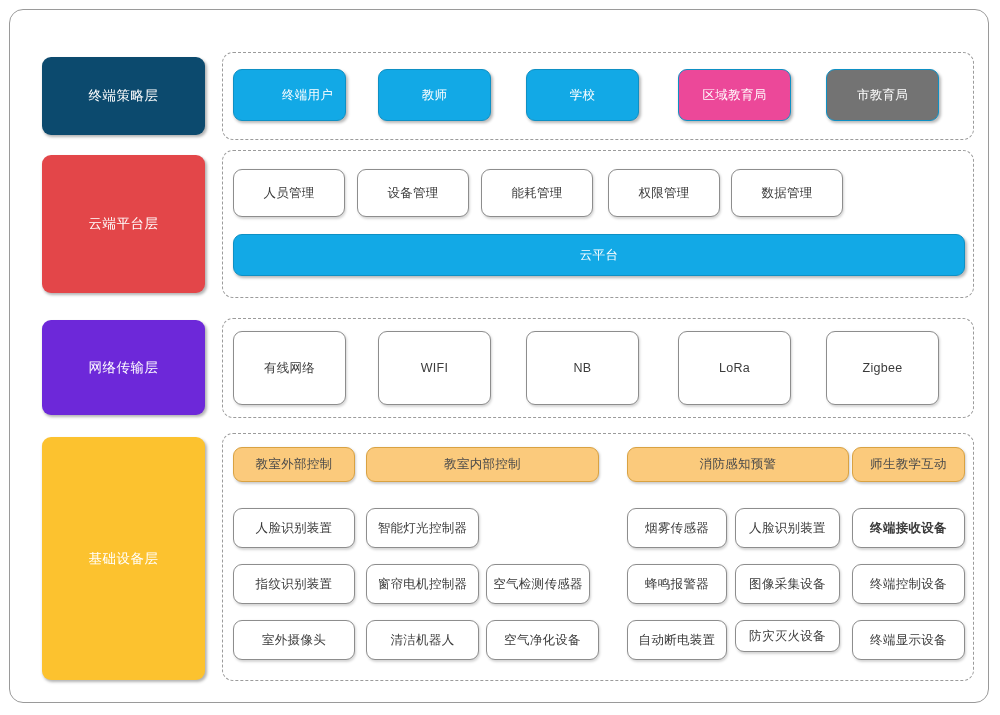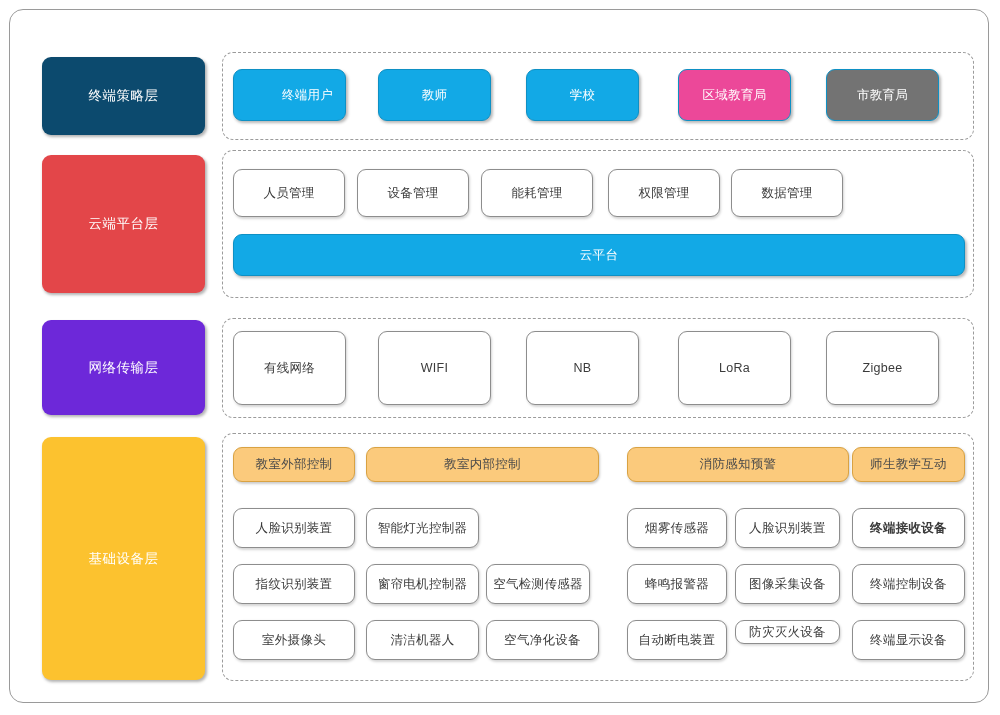--- a/index.html
+++ b/index.html
@@ -232,21 +232,21 @@
     </div>
     <div class="chip chip-outline" style="left:143px; top:186px; width:113px; height:40px;">
       <span>清洁机器人</span>
     </div>
     <div class="chip chip-outline" style="left:263px; top:186px; width:113px; height:40px;">
       <span>空气净化设备</span>
     </div>
     <div class="chip chip-outline" style="left:404px; top:186px; width:100px; height:40px;">
       <span>自动断电装置</span>
     </div>
-    <div class="chip chip-outline" style="left:512px; top:186px; width:105px; height:24px;">
+    <div class="chip chip-outline" style="left:512px; top:186px; width:105px; height:32px;">
       <span>防灾灭火设备</span>
     </div>
     <div class="chip chip-outline" style="left:629px; top:186px; width:113px; height:40px;">
       <span>终端显示设备</span>
     </div>
   </div>
 
 </div>
 
 </body></html>

